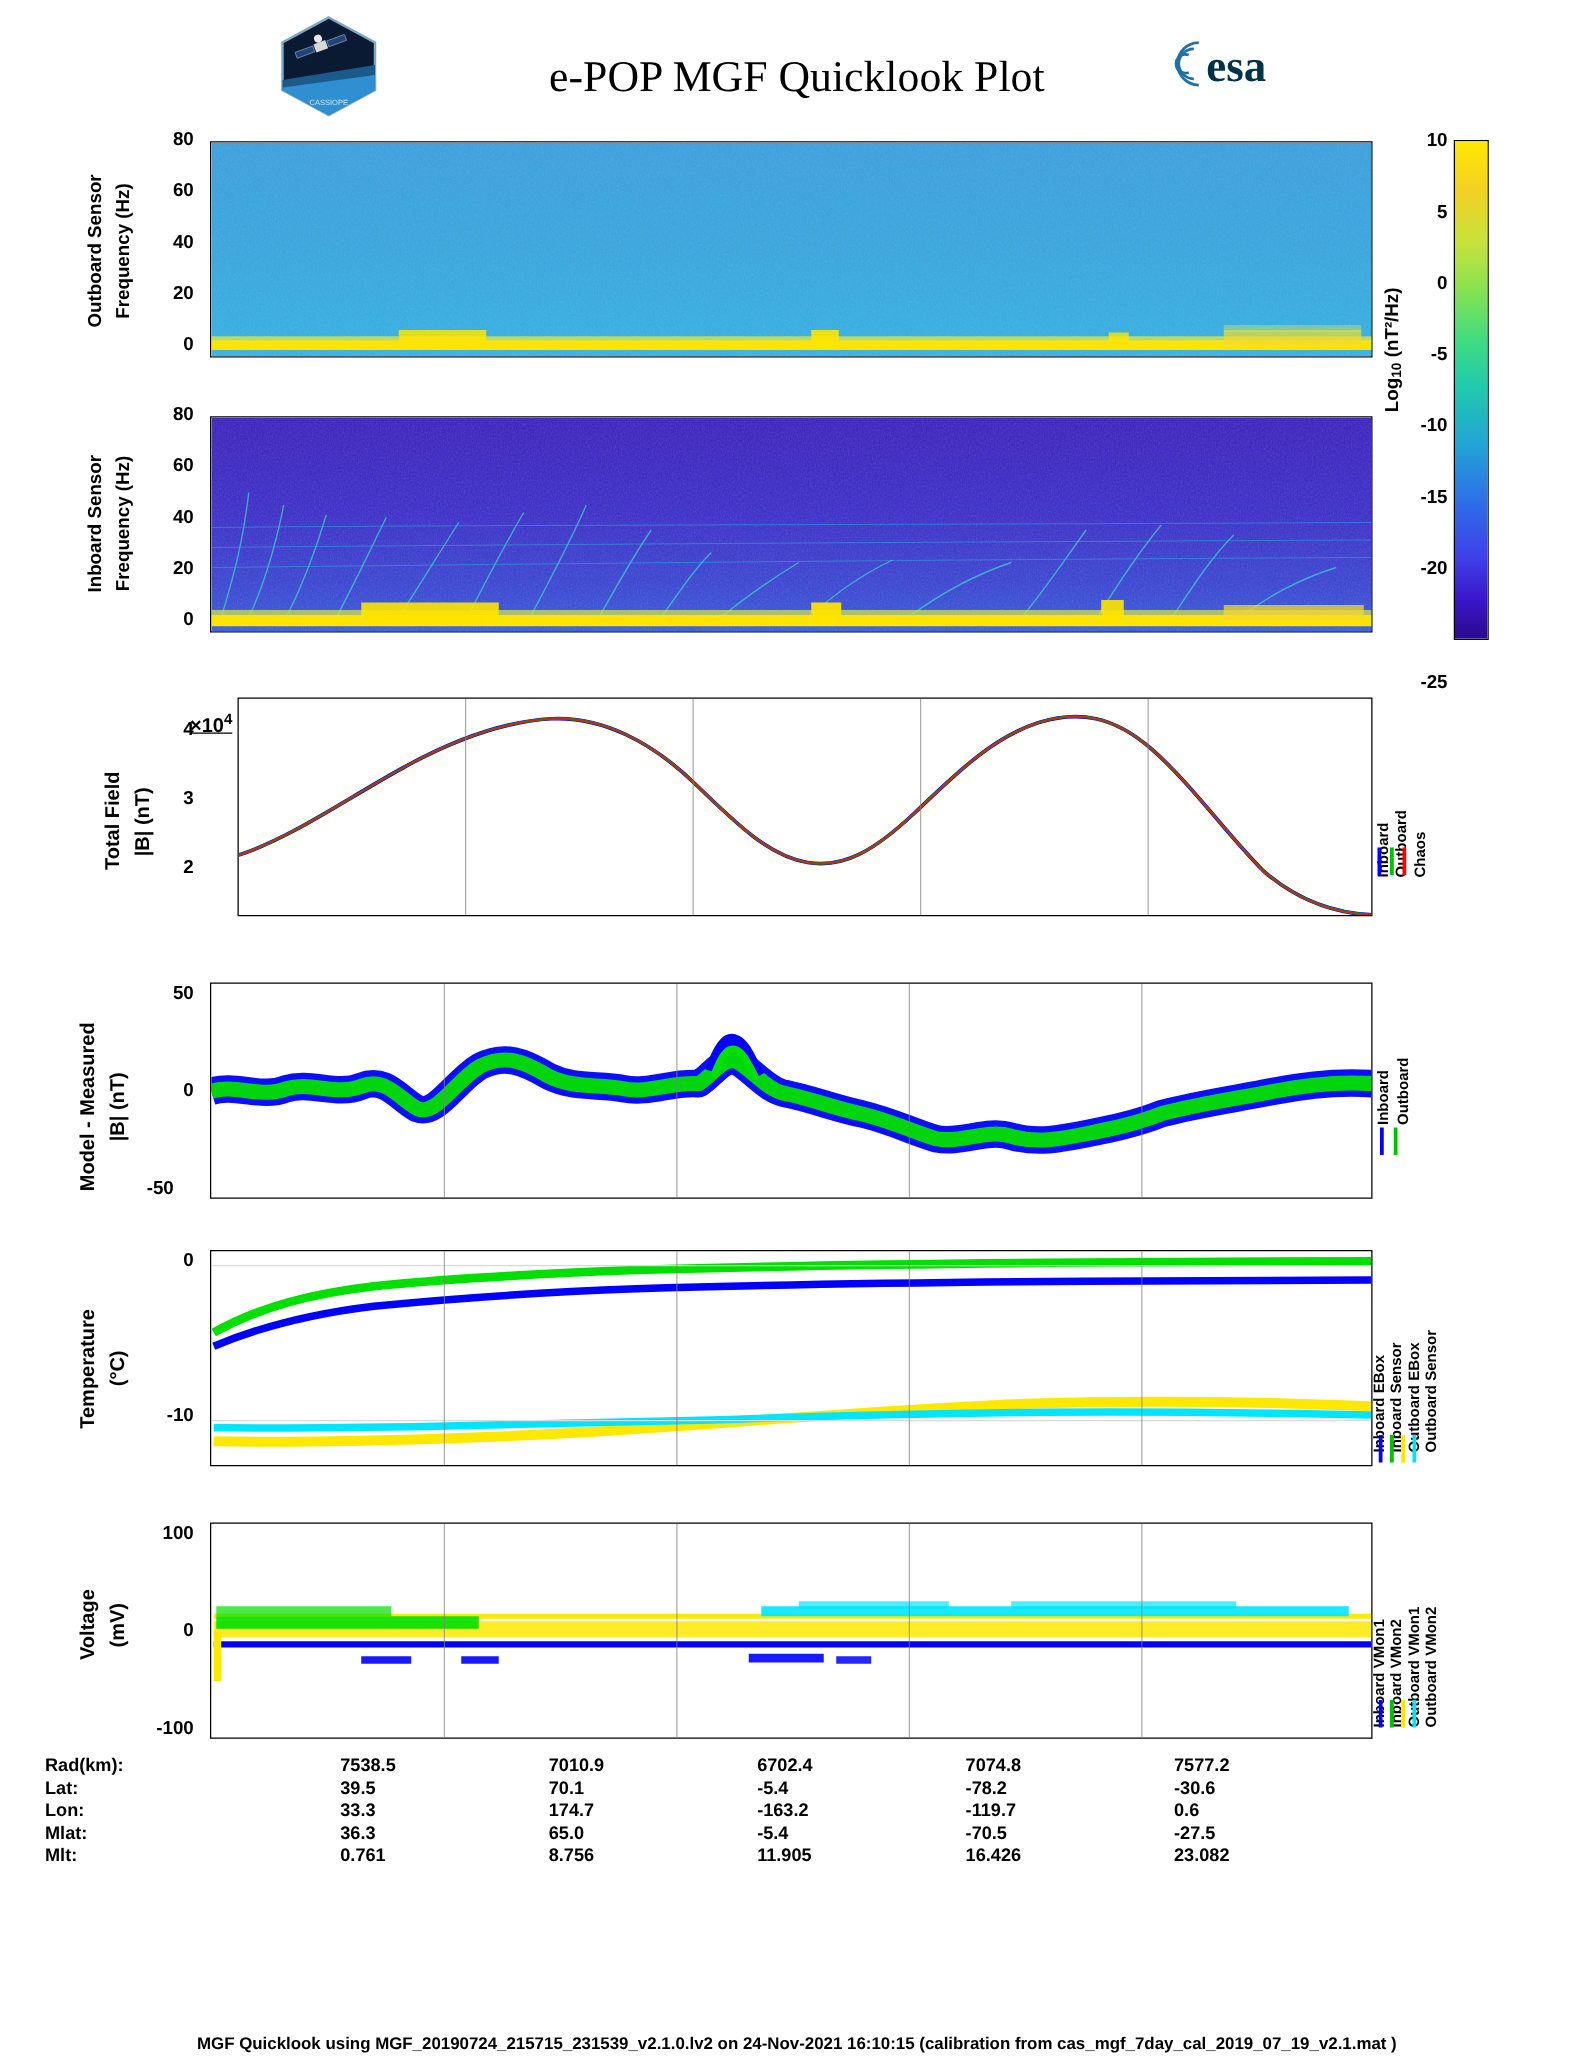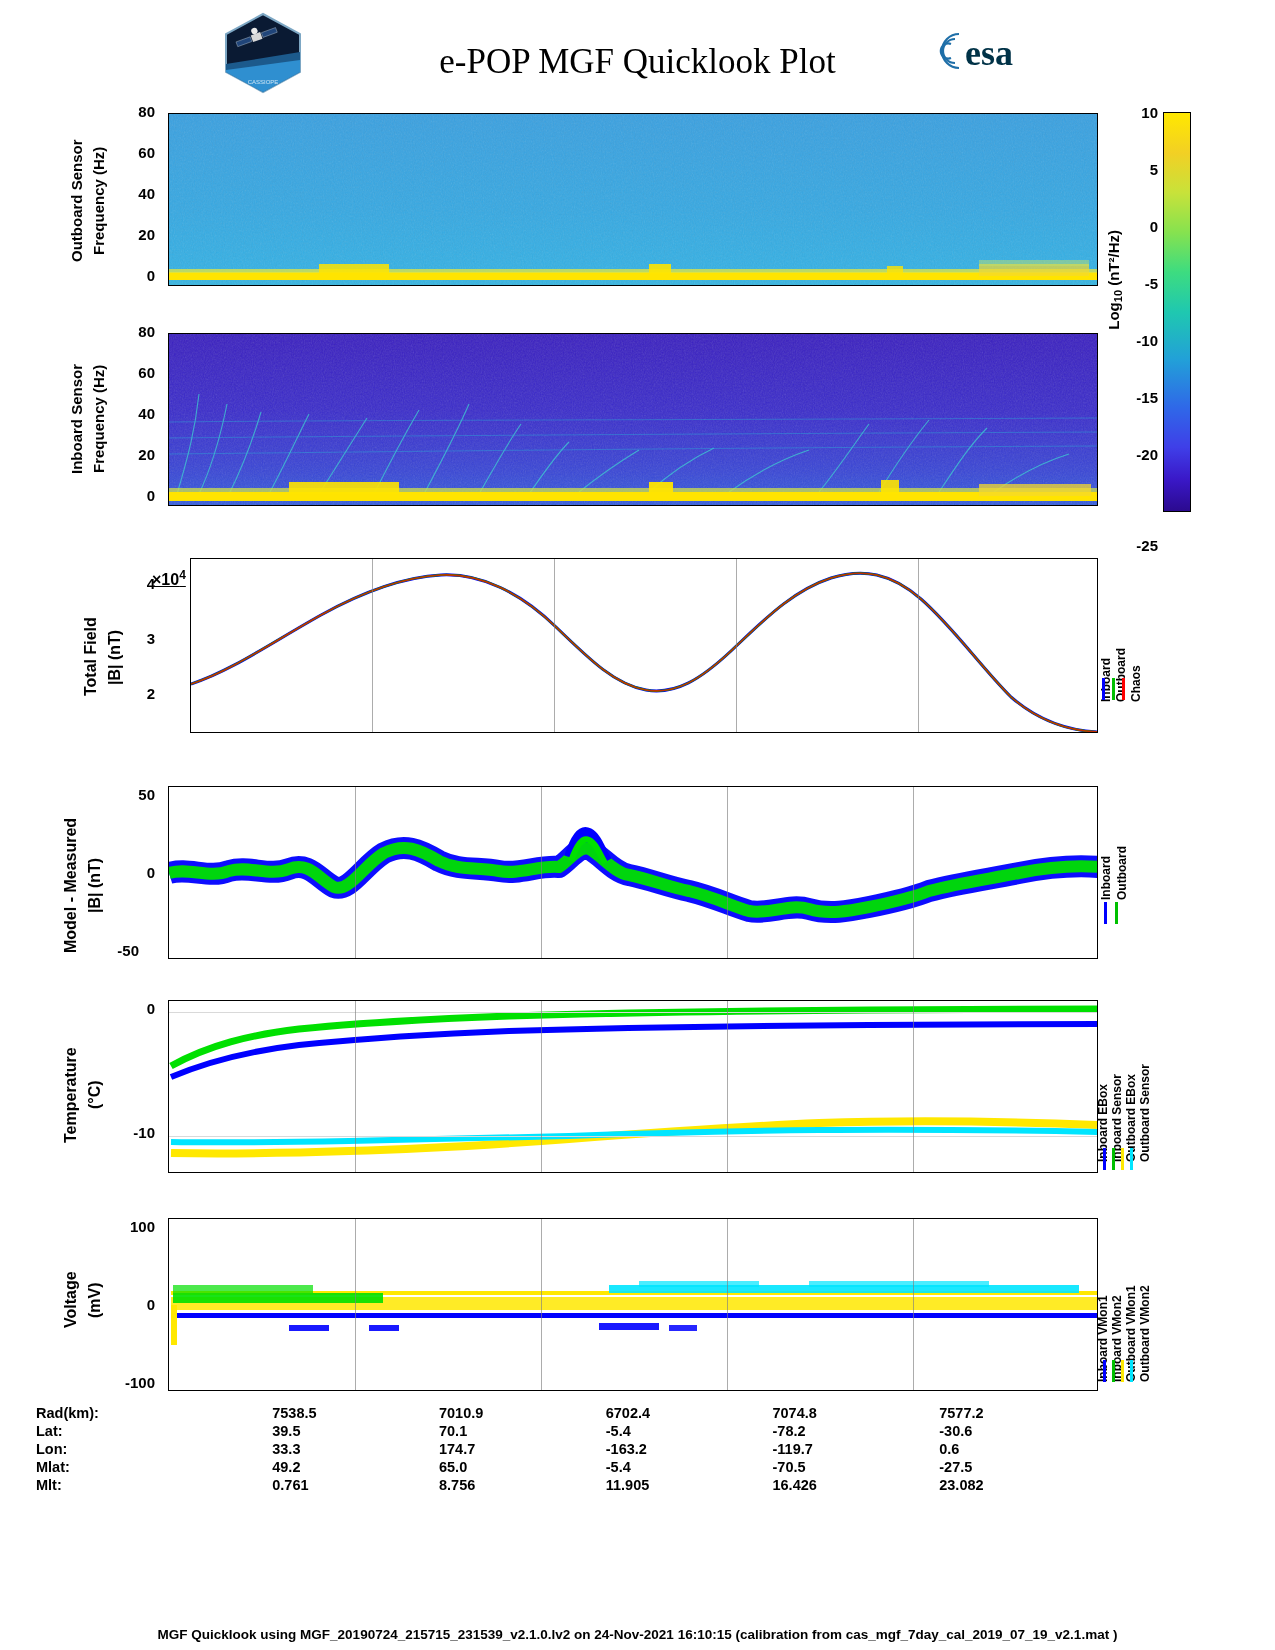--- a/index.html
+++ b/index.html
@@ -353,21 +353,21 @@
     <tr>
       <td>Lon:</td>
       <td>33.3</td>
       <td>174.7</td>
       <td>-163.2</td>
       <td>-119.7</td>
       <td>0.6</td>
     </tr>
     <tr>
       <td>Mlat:</td>
-      <td>49.2</td>
+      <td>36.3</td>
       <td>65.0</td>
       <td>-5.4</td>
       <td>-70.5</td>
       <td>-27.5</td>
     </tr>
     <tr>
       <td>Mlt:</td>
       <td>0.761</td>
       <td>8.756</td>
       <td>11.905</td>

